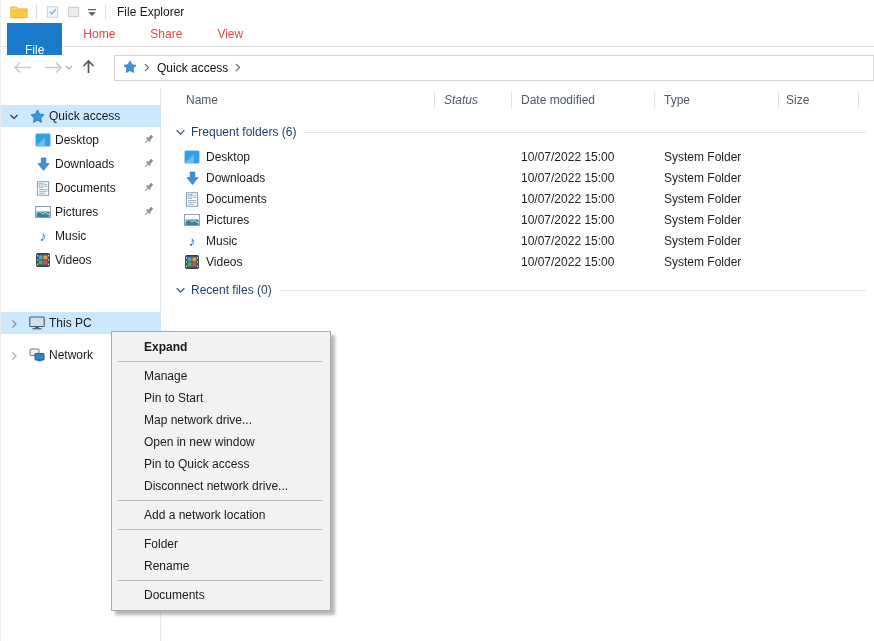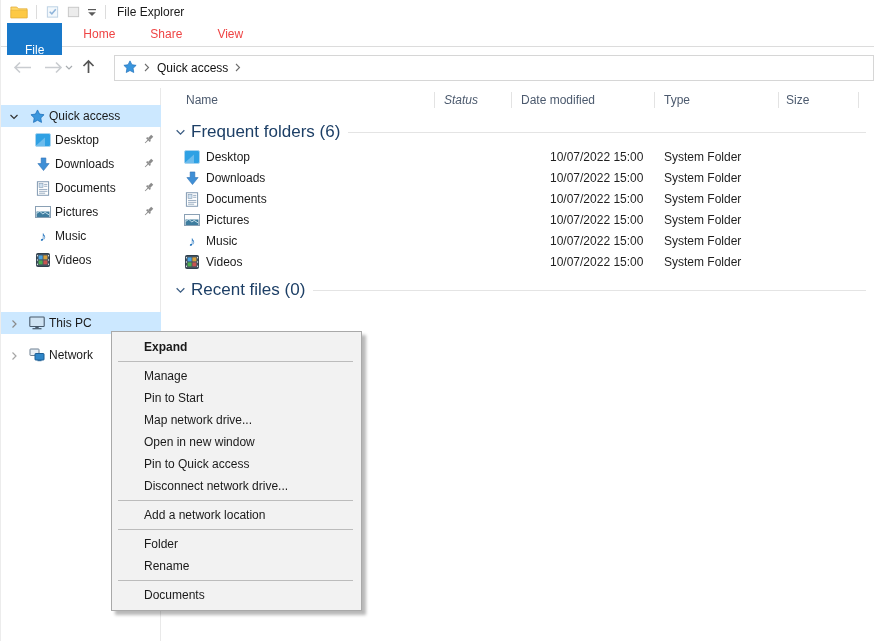--- a/index.html
+++ b/index.html
@@ -40,34 +40,34 @@
   .side-label { position:absolute; left:48px; white-space:nowrap; }
   .side-item.child .side-label { left:54px; }
   .side-pin { position:absolute; right:6px; top:4px; width:13px; height:13px; }
 
   .main { position:absolute; left:161px; top:88px; right:0; bottom:0; }
   .col-label { position:absolute; top:5px; color:#4c5a6e; white-space:nowrap; }
   .col-div { position:absolute; top:4px; width:1px; height:16px; background:#e3e3e3; }
 
   .group-header { position:absolute; left:0; right:8px; height:18px; display:flex; align-items:center; }
   .group-chev { margin-left:13px; width:11px; height:11px; }
-  .group-label { margin:0 8px 0 5px; color:#1d3f66; font-size:17px; white-space:nowrap; }
+  .group-label { margin:0 8px 0 5px; color:#1d3f66; font-size:12px; white-space:nowrap; }
   .group-line { flex:1; height:1px; background:#e4e4e4; }
 
   .file-row { position:absolute; left:0; right:0; height:21px; }
   .row-ico { position:absolute; left:22px; top:2px; width:16px; height:16px; display:flex; align-items:center; justify-content:center; }
   .row-name { position:absolute; left:44px; top:3px; white-space:nowrap; }
-  .row-date { position:absolute; left:359px; top:3px; color:#1f1f1f; white-space:nowrap;margin-left:29px; }
+  .row-date { position:absolute; left:359px; top:3px; color:#1f1f1f; white-space:nowrap; }
   .row-type { position:absolute; left:502px; top:3px; color:#1f1f1f; white-space:nowrap; }
 
   .music-glyph { color:#1b6fbb; font-size:14px; line-height:14px; }
 
   
   .ctx-menu {
-    position:absolute; left:110px; top:331px; width:251px; z-index:10;
+    position:absolute; left:110px; top:331px; width:220px; z-index:10;
     background:#f2f2f2; border:1px solid #a9a9a9; padding:4px 0;
     box-shadow:4px 4px 3px rgba(0,0,0,0.28);
   }
   .menu-item { height:22px; line-height:22px; padding-left:32px; color:#1a1a1a; white-space:nowrap; }
   .menu-item.bold { font-weight:bold; }
   .menu-sep { height:1px; background:#bcbcbc; margin:3px 8px 3px 6px; }
 </style>
 </head>
 <body>
 

